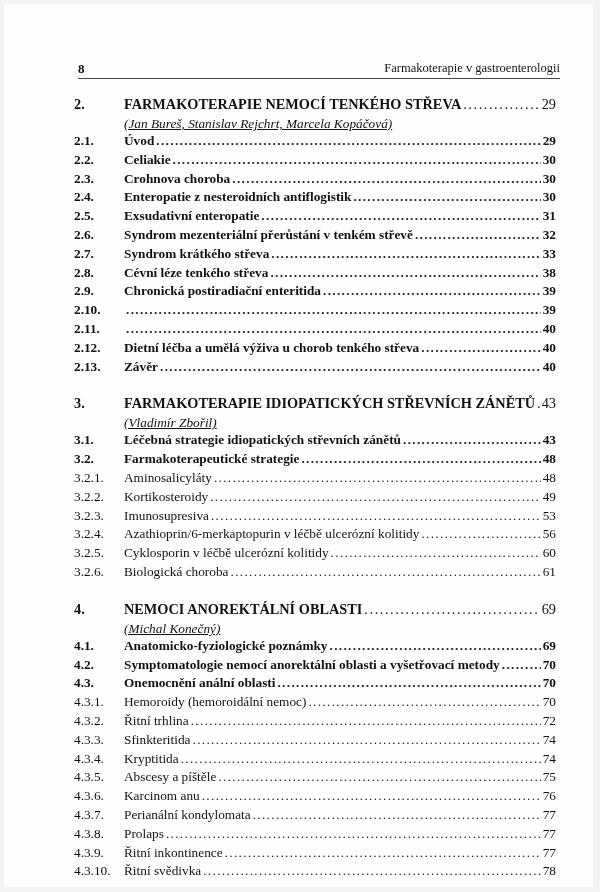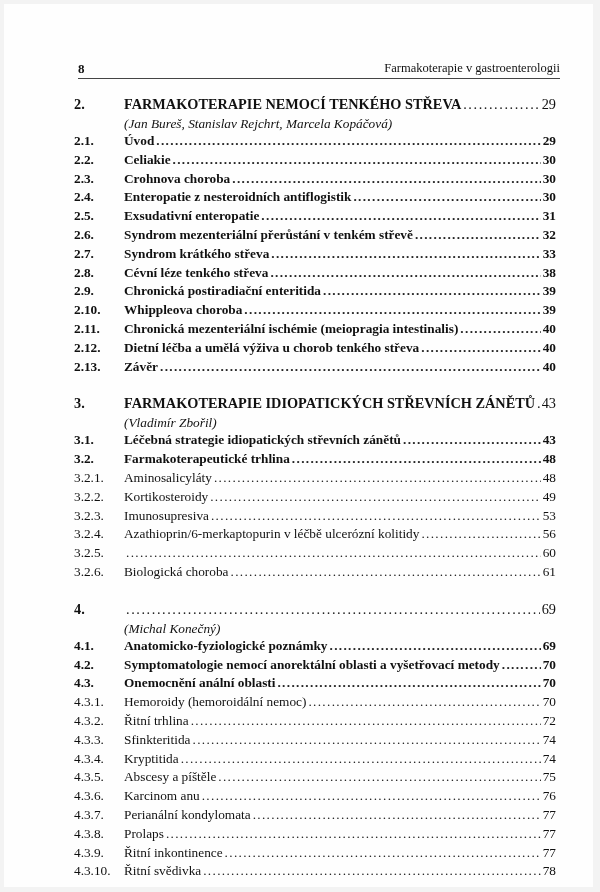--- a/index.html
+++ b/index.html
@@ -35,21 +35,21 @@
     content: ". . . . . . . . . . . . . . . . . . . . . . . . . . . . . . . . . . . . . . . . . . . . . . . . . . . . . . . . . . . . . . . . . . . . . . . . . . . . . . . . . . . . . . . . . . . . . . . . . . . . . . . . . . . . . . . . . . . . . . . . .";
     letter-spacing: -1px;
   }
   .row .page-ref { flex: none; text-align: center; }
   .row.bold { font-weight: bold; }
   .row.chapter-head { font-weight: bold; font-size: 14.3px; height: 21px; line-height: 21px; }
   .row.chapter-head .leader { font-weight: normal; }
   .row.chapter-head .page-ref { font-weight: normal; }
   .authors {
     padding-left: 50px; font-style: italic; font-size: 13.3px;
-    height: 17px; line-height: 17px;
+    height: 17px; line-height: 17px; text-decoration: underline;
   }
   .spacer { height: 17px; }
 </style>
 </head>
 <body>
 
 <div class="page">
   <div class="running-head">
     <span class="pno">8</span>
     <span class="title">Farmakoterapie v gastroenterologii</span>
@@ -115,27 +115,25 @@
         <span class="page-ref">38</span>
       </div>
       <div class="row bold">
         <span class="num">2.9.</span>
         <span class="label">Chronická postiradiační enteritida</span>
         <span class="leader"></span>
         <span class="page-ref">39</span>
       </div>
       <div class="row bold">
         <span class="num">2.10.</span>
-        <span class="label">Whippleova choroba</span>
         <span class="leader"></span>
         <span class="page-ref">39</span>
       </div>
       <div class="row bold">
         <span class="num">2.11.</span>
-        <span class="label">Chronická mezenteriální ischémie (meiopragia intestinalis)</span>
         <span class="leader"></span>
         <span class="page-ref">40</span>
       </div>
       <div class="row bold">
         <span class="num">2.12.</span>
         <span class="label">Dietní léčba a umělá výživa u chorob tenkého střeva</span>
         <span class="leader"></span>
         <span class="page-ref">40</span>
       </div>
       <div class="row bold">
@@ -155,21 +153,21 @@
       </div>
       <div class="authors">(Vladimír Zbořil)</div>
       <div class="row bold">
         <span class="num">3.1.</span>
         <span class="label">Léčebná strategie idiopatických střevních zánětů</span>
         <span class="leader"></span>
         <span class="page-ref">43</span>
       </div>
       <div class="row bold">
         <span class="num">3.2.</span>
-        <span class="label">Farmakoterapeutické trhlina</span>
+        <span class="label">Farmakoterapeutické strategie</span>
         <span class="leader"></span>
         <span class="page-ref">48</span>
       </div>
       <div class="row">
         <span class="num">3.2.1.</span>
         <span class="label">Aminosalicyláty</span>
         <span class="leader"></span>
         <span class="page-ref">48</span>
       </div>
       <div class="row">
@@ -185,34 +183,36 @@
         <span class="page-ref">53</span>
       </div>
       <div class="row">
         <span class="num">3.2.4.</span>
         <span class="label">Azathioprin/6-merkaptopurin v léčbě ulcerózní kolitidy</span>
         <span class="leader"></span>
         <span class="page-ref">56</span>
       </div>
       <div class="row">
         <span class="num">3.2.5.</span>
+        <span class="label">Cyklosporin v léčbě ulcerózní kolitidy</span>
         <span class="leader"></span>
         <span class="page-ref">60</span>
       </div>
       <div class="row">
         <span class="num">3.2.6.</span>
         <span class="label">Biologická choroba</span>
         <span class="leader"></span>
         <span class="page-ref">61</span>
       </div>
     </div>
     <div class="spacer"></div>
     <div class="chapter">
       <div class="row chapter-head">
         <span class="num">4.</span>
+        <span class="label">NEMOCI ANOREKTÁLNÍ OBLASTI</span>
         <span class="leader"></span>
         <span class="page-ref">69</span>
       </div>
       <div class="authors">(Michal Konečný)</div>
       <div class="row bold">
         <span class="num">4.1.</span>
         <span class="label">Anatomicko-fyziologické poznámky</span>
         <span class="leader"></span>
         <span class="page-ref">69</span>
       </div>

